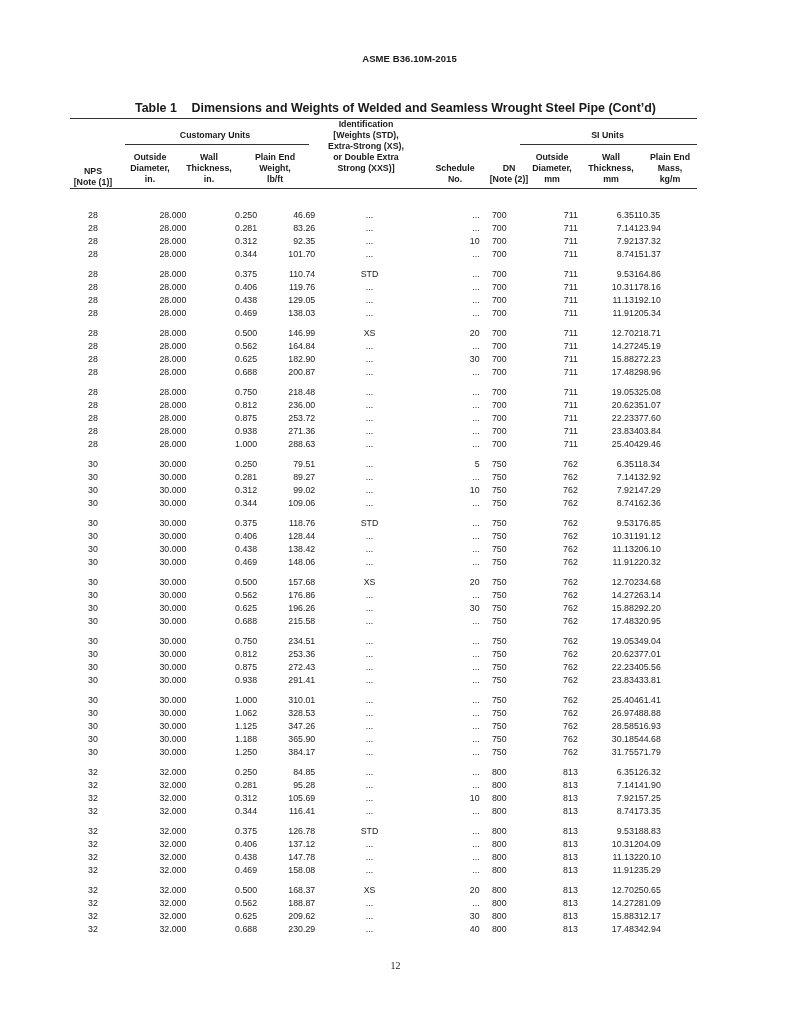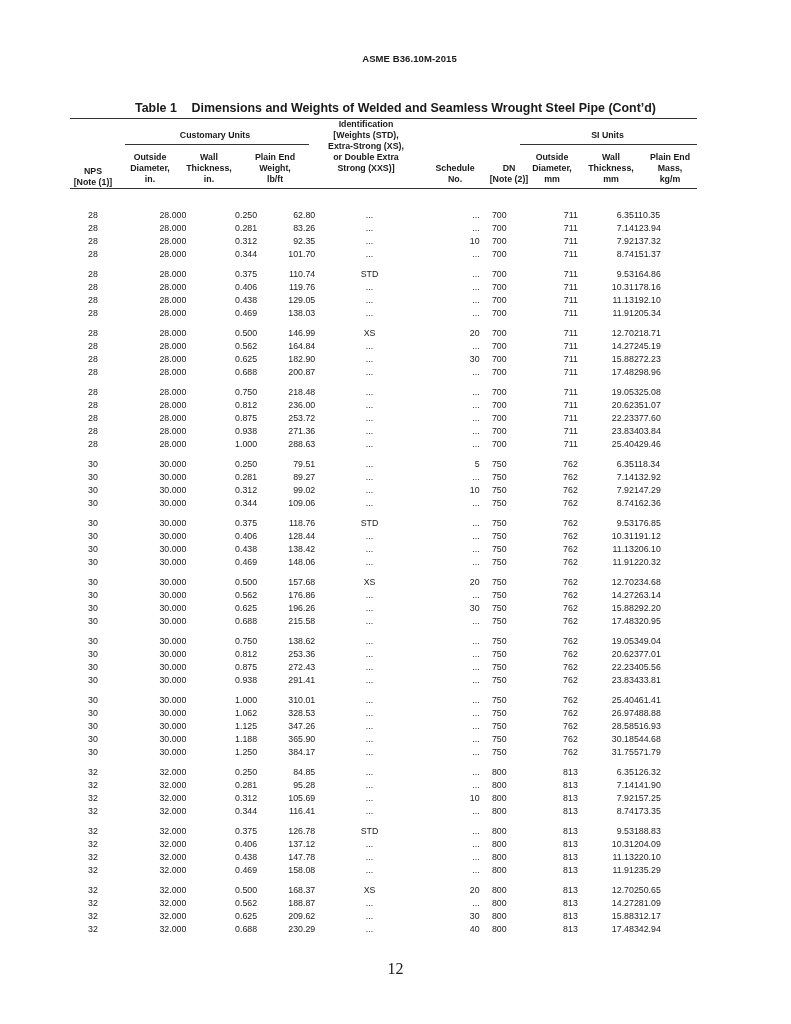--- a/index.html
+++ b/index.html
@@ -25,21 +25,21 @@
   .c-od { width: 72px; text-align: right; padding-right: 0 !important; }
   .c-wt { width: 72px; text-align: right; }
   .c-pw { width: 59px; text-align: right; }
   .c-id { width: 111px; text-align: center; }
   .c-sch { width: 57px; text-align: right; }
   .c-dn { width: 40px; text-align: center; }
   .c-sod { width: 60px; text-align: right; margin-top: 44px; }
   .c-swt { width: 57px; text-align: right; margin-top: 48px; }
   .c-mass { width: 64px; text-align: left; }
   .page-num { position: absolute; top: 960px; left: 0; width: 791px; text-align: center;
-              font-size: 16px; font-family: "Liberation Serif", serif; }
+              font-size: 10px; font-family: "Liberation Serif", serif; }
 </style>
 </head>
 <body>
 
 <div class="std-header">ASME B36.10M-2015</div>
 
 <div class="table-title">
   <span class="tnum">Table 1</span><span>Dimensions and Weights of Welded and Seamless Wrought Steel Pipe (Cont’d)</span>
 </div>
 
@@ -104,21 +104,21 @@
   </div>
 
 <div class="rule mid"></div>
 
 <table class="data">
   <tbody id="tbody">
       <tr>
         <td class="c-nps">28</td>
         <td class="c-od">28.000</td>
         <td class="c-wt">0.250</td>
-        <td class="c-pw">62.80</td>
+        <td class="c-pw">46.69</td>
         <td class="c-id">...</td>
         <td class="c-sch">...</td>
         <td class="c-dn">700</td>
         <td class="c-sod">711</td>
         <td class="c-swt">6.35</td>
         <td class="c-mass">110.35</td>
       </tr>
       <tr>
         <td class="c-nps">28</td>
         <td class="c-od">28.000</td>
@@ -473,21 +473,21 @@
         <td class="c-swt">17.48</td>
         <td class="c-mass">320.95</td>
       </tr>
       <tr class="gap">
         <td colspan="10"></td>
       </tr>
       <tr>
         <td class="c-nps">30</td>
         <td class="c-od">30.000</td>
         <td class="c-wt">0.750</td>
-        <td class="c-pw">138.62</td>
+        <td class="c-pw">234.51</td>
         <td class="c-id">...</td>
         <td class="c-sch">...</td>
         <td class="c-dn">750</td>
         <td class="c-sod">762</td>
         <td class="c-swt">19.05</td>
         <td class="c-mass">349.04</td>
       </tr>
       <tr>
         <td class="c-nps">30</td>
         <td class="c-od">30.000</td>

